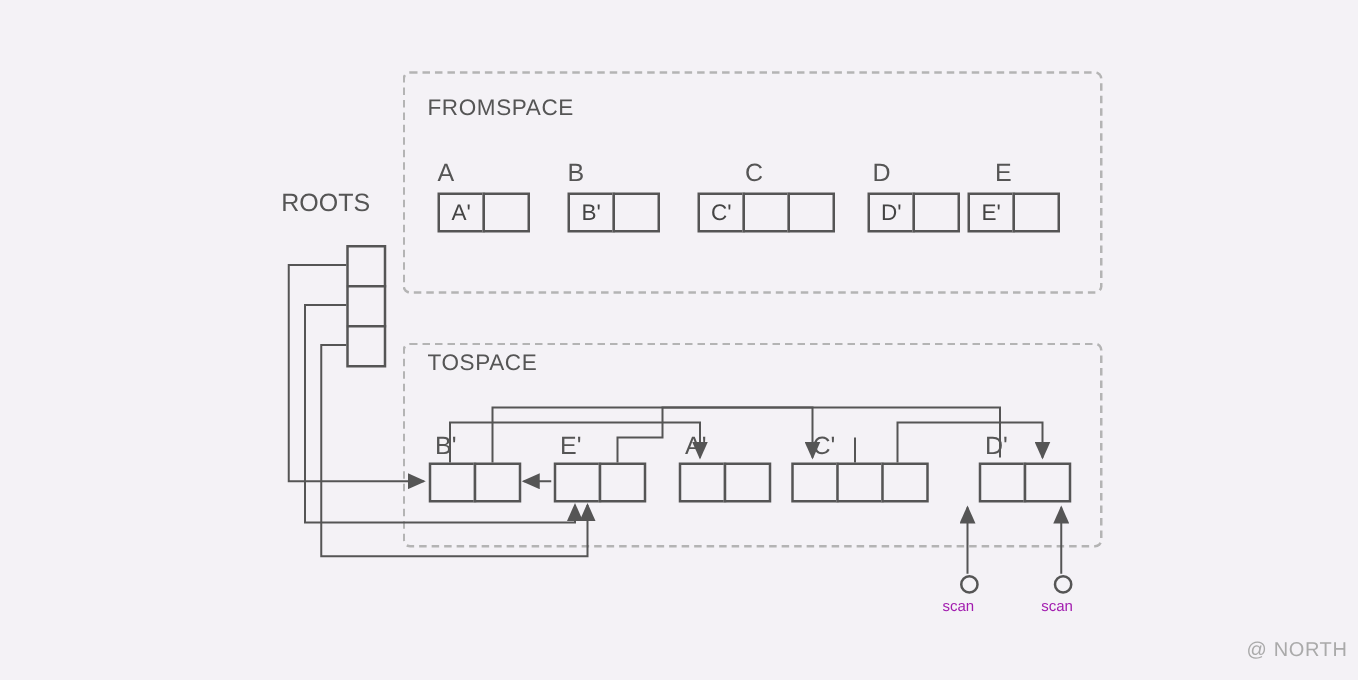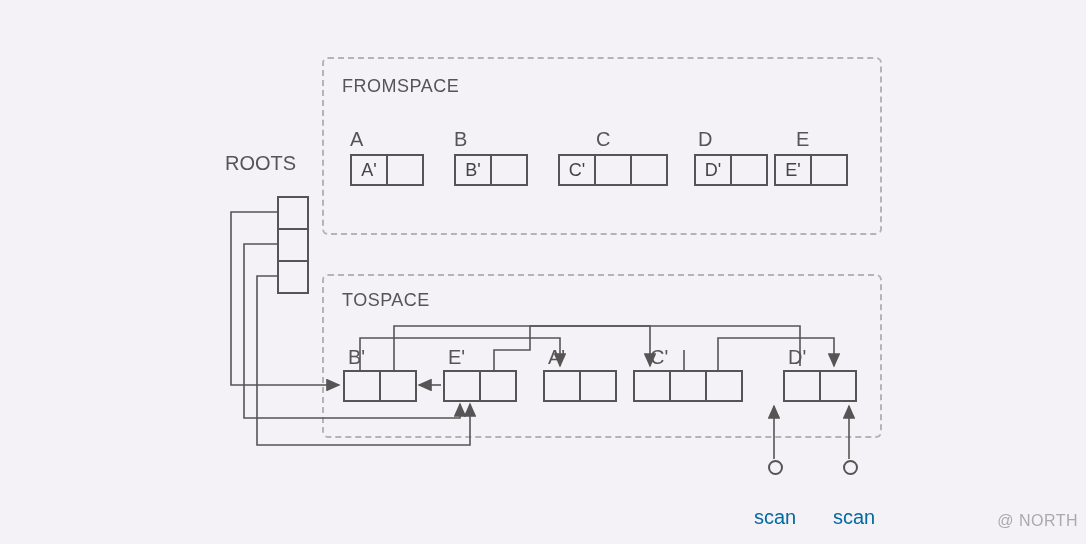--- a/index.html
+++ b/index.html
@@ -25,23 +25,22 @@
     letter-spacing: 0.5px;
     text-align: center;
   }
   .label {
     position: absolute;
     font-size: 20px;
     color: #555;
   }
   .small-label {
     position: absolute;
-    font-size: 20px;
-    color: #0369a1;
-    margin-top: 28px;
+    font-size: 12px;
+    color: #a21caf;
   }
   .cell-text {
     font-size: 18px;
     color: #444;
     display: flex;
     align-items: center;
     justify-content: center;
     height: 100%;
   }
   .obj {
@@ -141,21 +140,21 @@
 </div>
 
 <div class="label" style="left:225px; top:152px;">ROOTS</div>
 <div class="roots" style="left:277px; top:196px;">
   <div class="rcell"></div>
   <div class="rcell"></div>
   <div class="rcell"></div>
 </div>
 
 <div class="space-box" style="left:322px; top:274px; width:556px; height:160px;"></div>
-<div class="space-title" style="left:342px; top:290px;">TOSPACE</div>
+<div class="space-title" style="left:342px; top:280px;">TOSPACE</div>
 
 <div class="label" style="left:348px; top:346px;">B'</div>
 <div class="obj" style="left:343px; top:370px;">
   <div class="cell"></div>
   <div class="cell"></div>
 </div>
 
 <div class="label" style="left:448px; top:346px;">E'</div>
 <div class="obj" style="left:443px; top:370px;">
   <div class="cell"></div>

